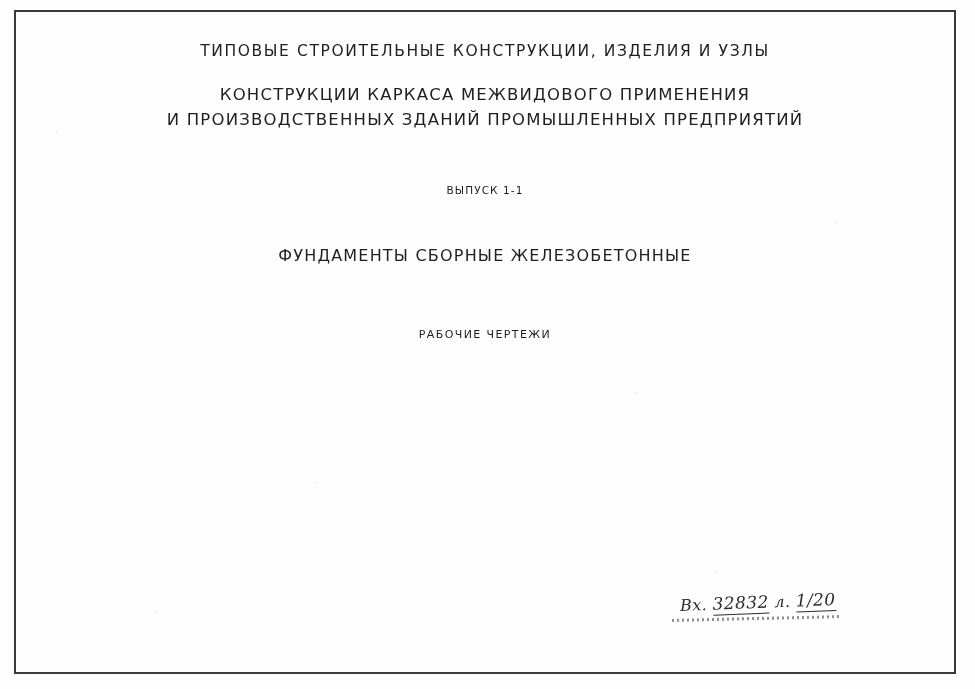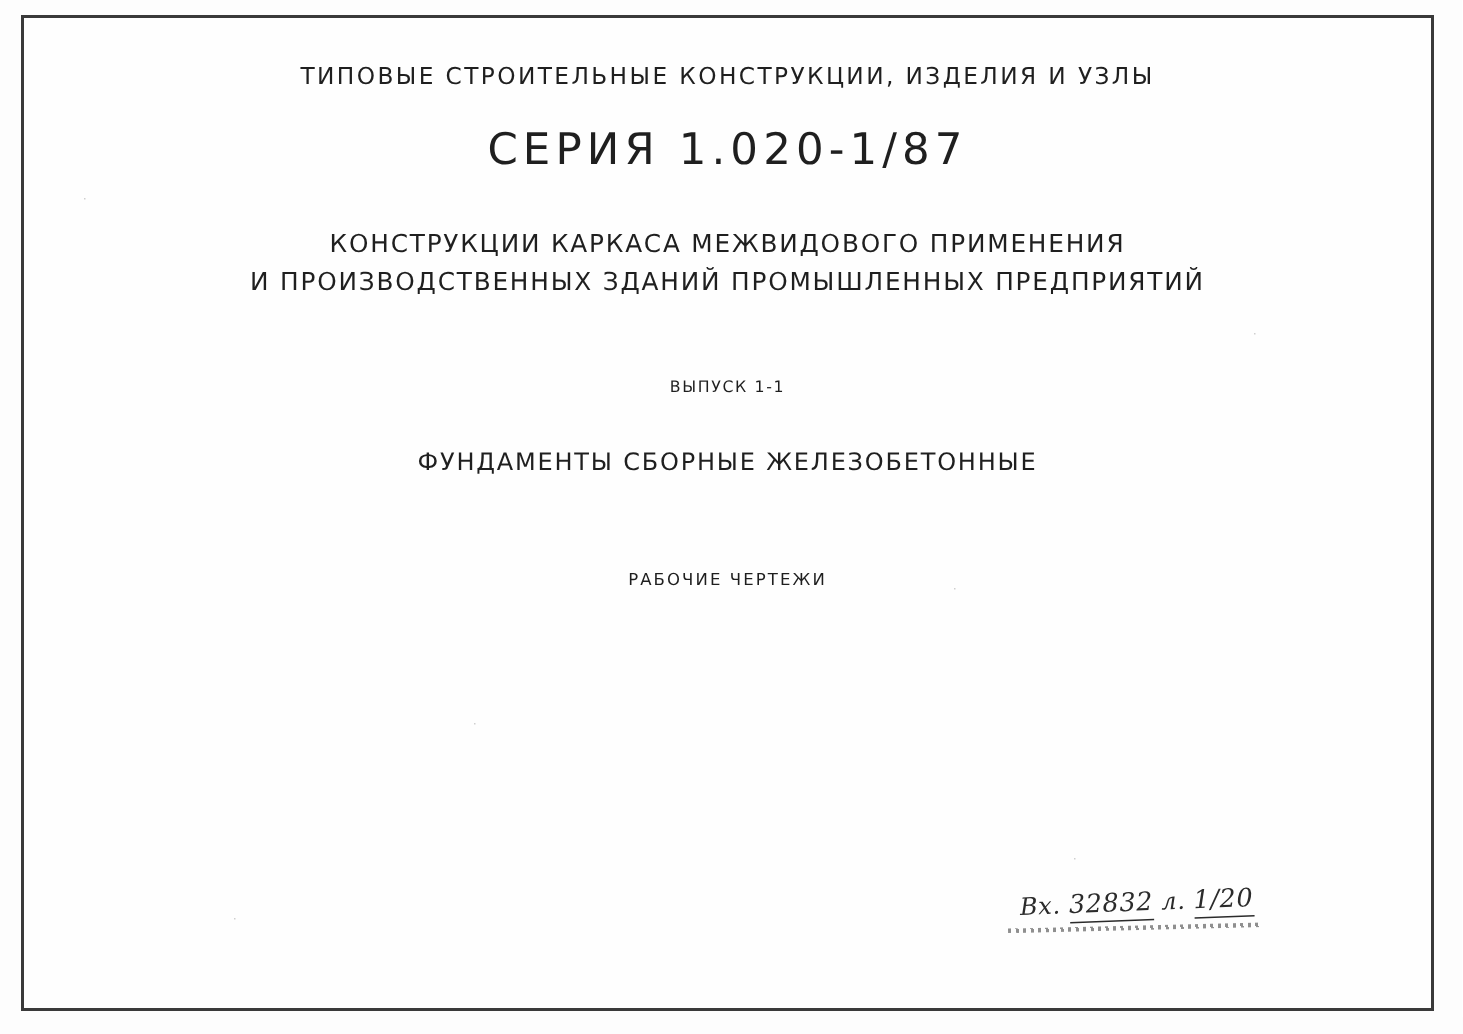--- a/index.html
+++ b/index.html
@@ -70,21 +70,21 @@
   .subtitle-block {
     font-size: 16.5px;
     line-height: 25px;
     letter-spacing: 1.3px;
     margin-bottom: 52px;
   }
 
   .issue {
     font-size: 10.5px;
     letter-spacing: 1.1px;
-    margin-bottom: 30px;
+    margin-bottom: 46px;
   }
 
   .section-title {
     font-size: 16px;
     line-height: 28px;
     letter-spacing: 1.6px;
     margin-bottom: 58px;
   }
 
   .doc-kind {
@@ -138,21 +138,20 @@
 <body>
 
 <div class="page">
 
   <div class="frame">
 
     <div class="content">
 
       <div class="line superheading">ТИПОВЫЕ СТРОИТЕЛЬНЫЕ КОНСТРУКЦИИ, ИЗДЕЛИЯ И УЗЛЫ</div>
 
-      <div class="line series-title">СЕРИЯ 1.020-1/87</div>
 
       <div class="subtitle-block">
         <div class="line">КОНСТРУКЦИИ КАРКАСА МЕЖВИДОВОГО ПРИМЕНЕНИЯ</div>
         <div class="line">И ПРОИЗВОДСТВЕННЫХ ЗДАНИЙ ПРОМЫШЛЕННЫХ ПРЕДПРИЯТИЙ</div>
       </div>
 
       <div class="line issue">ВЫПУСК 1-1</div>
 
       <div class="section-title">
         <div class="line">ФУНДАМЕНТЫ СБОРНЫЕ ЖЕЛЕЗОБЕТОННЫЕ</div>

